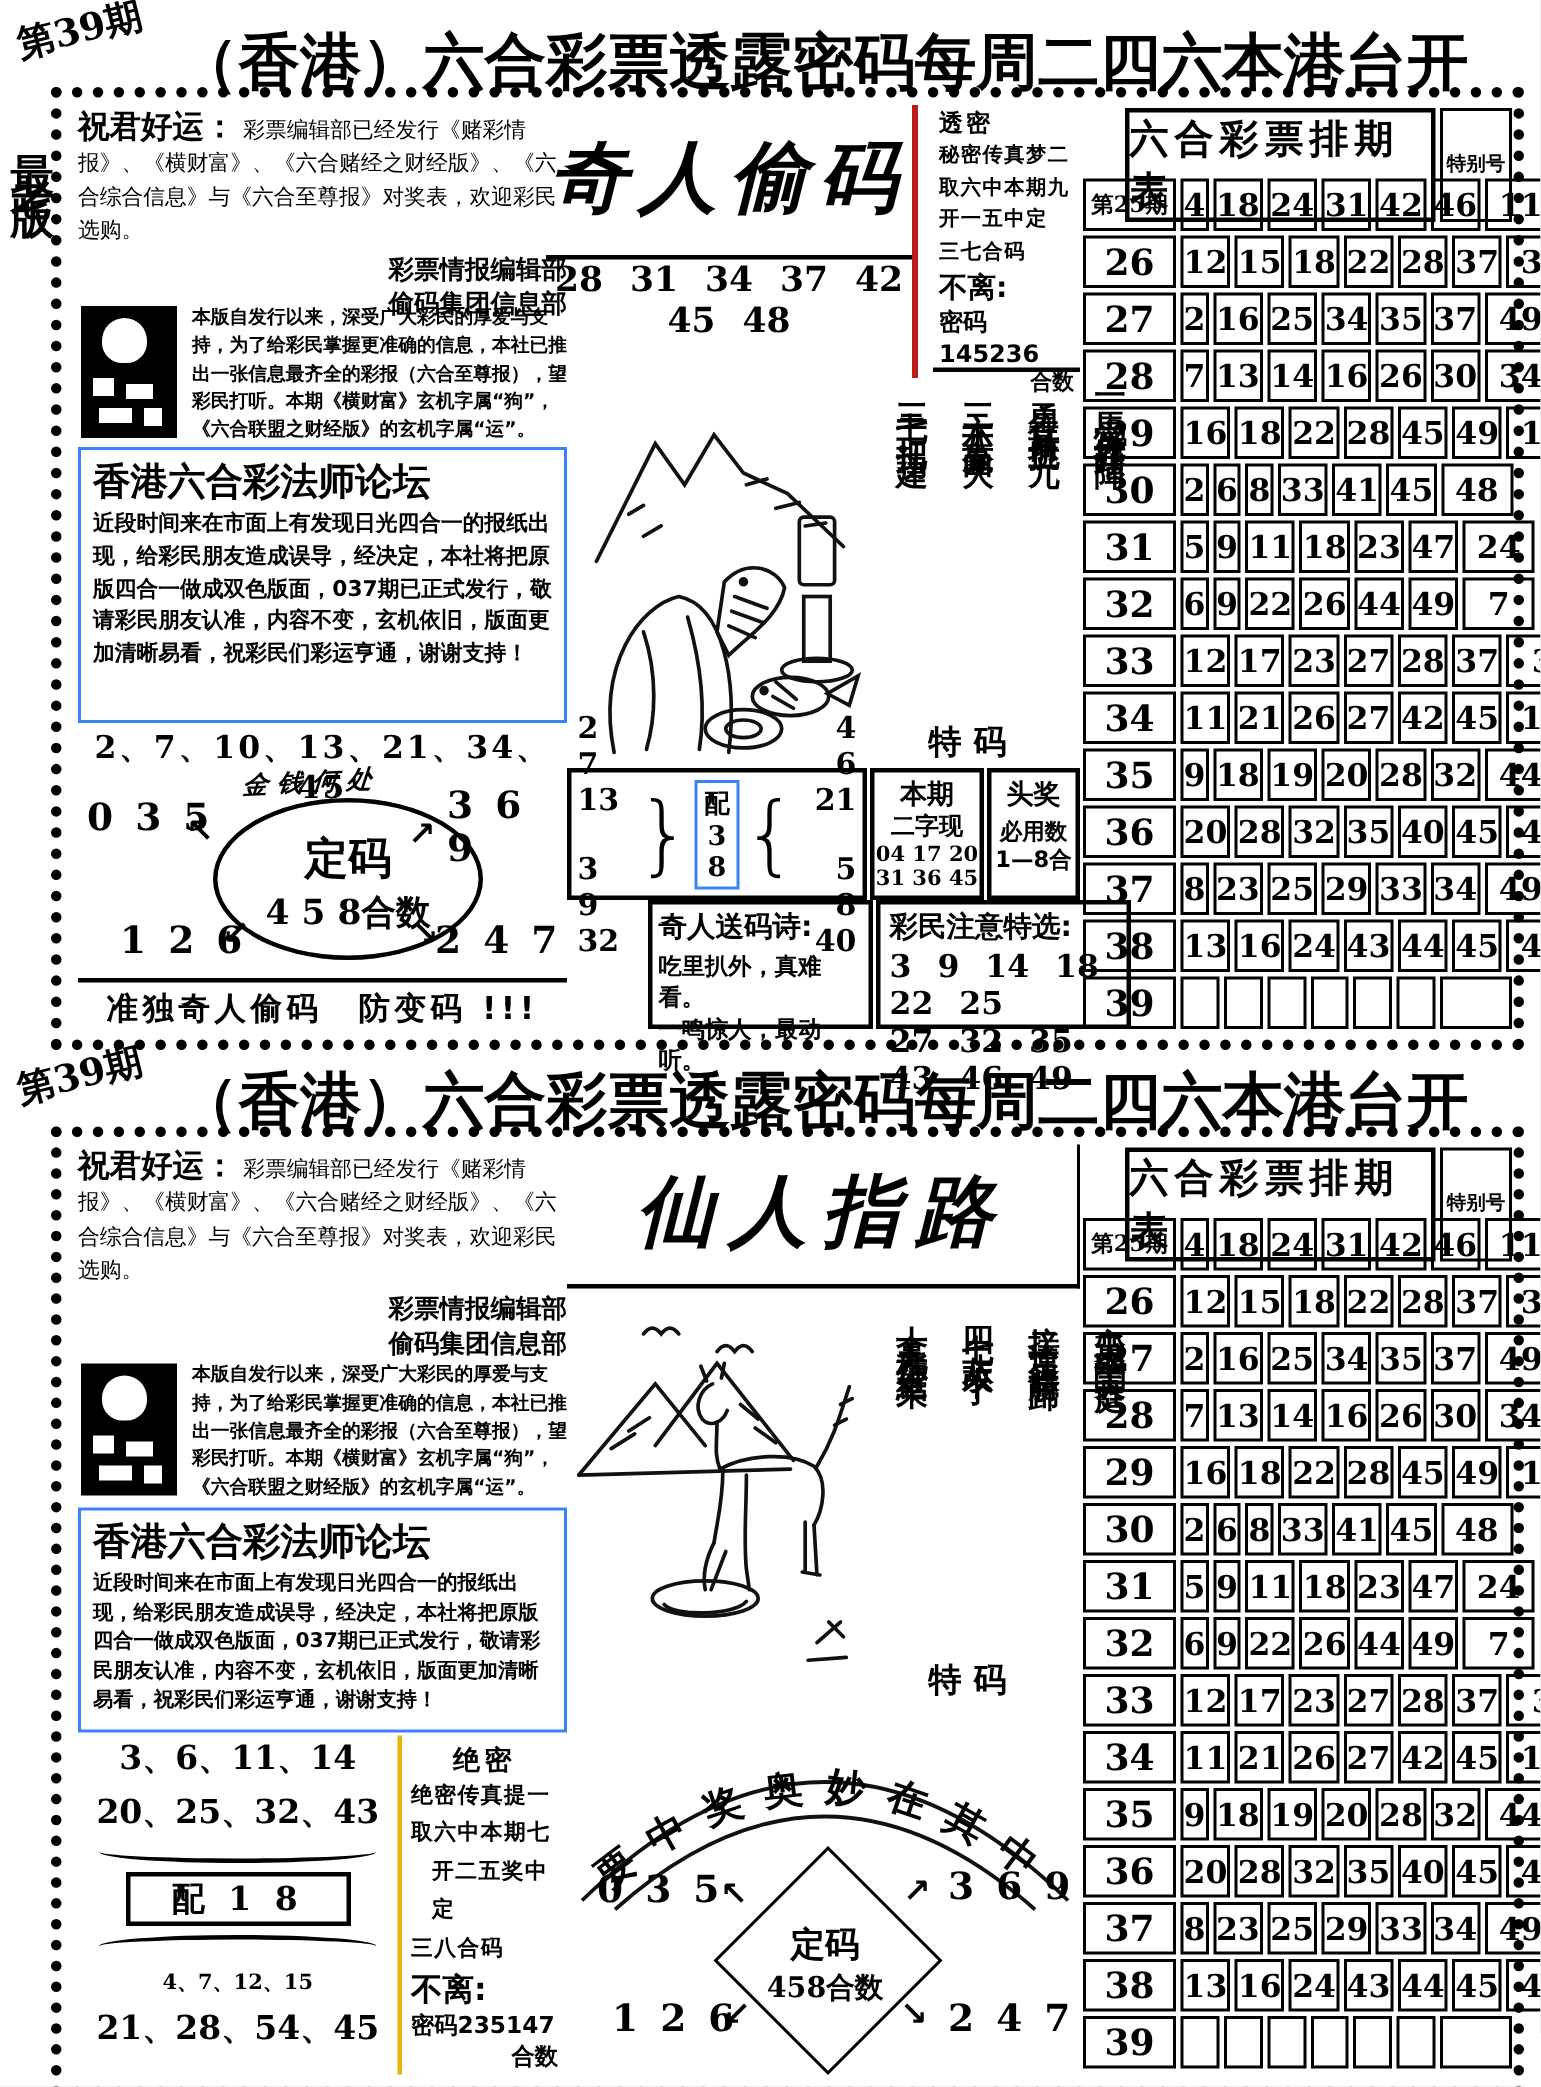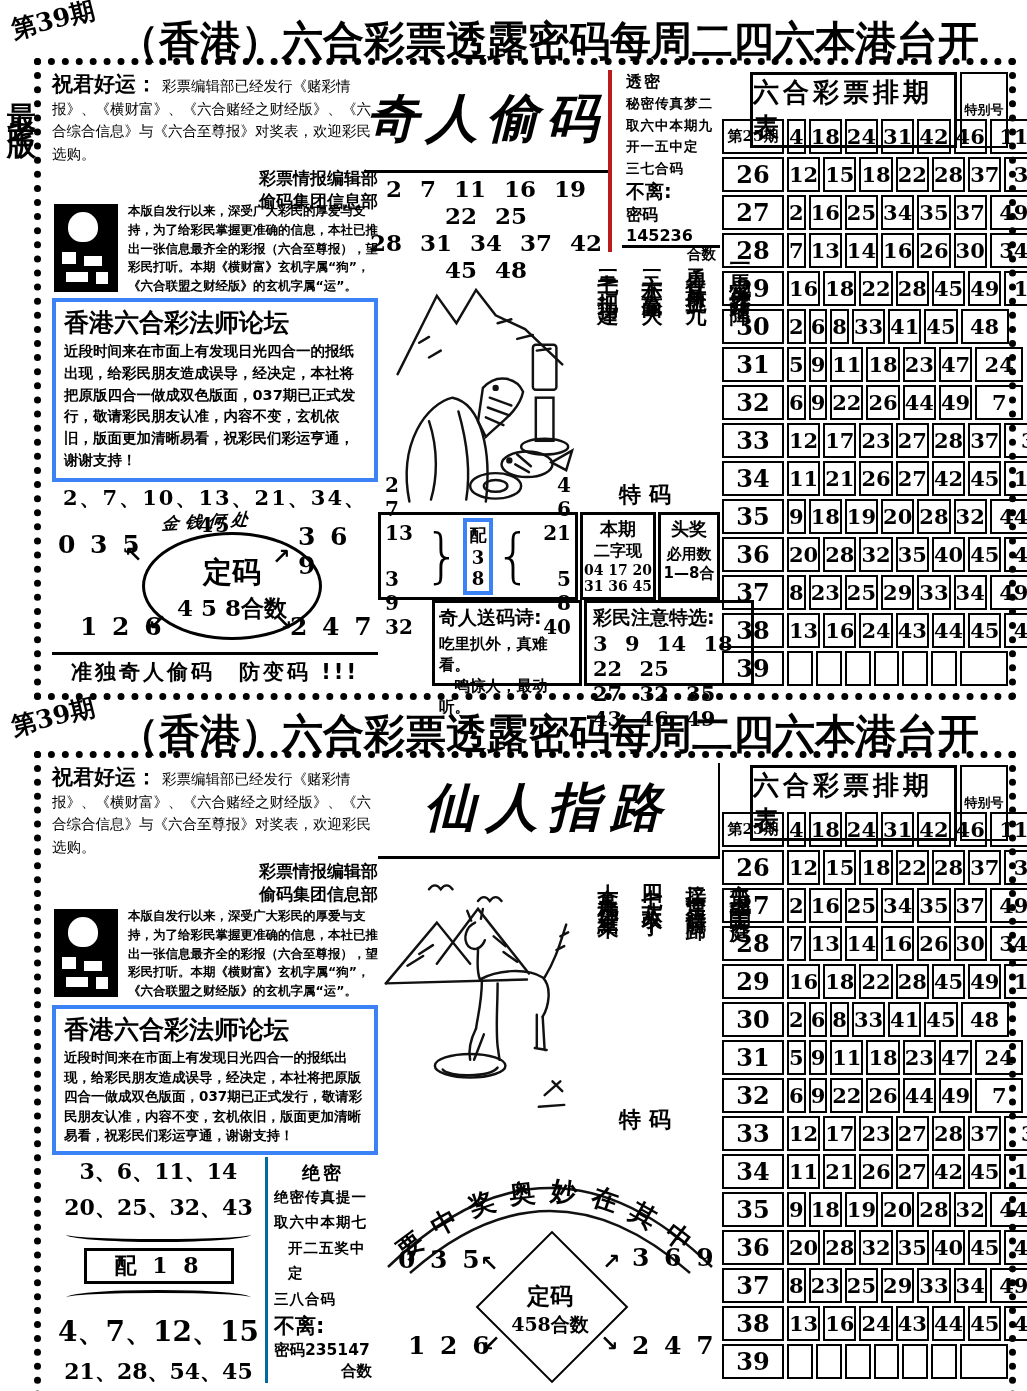--- a/index.html
+++ b/index.html
@@ -6,21 +6,21 @@
   .page{position:relative;width:1027px;height:1391px;background:#fff;color:#000;
         font-family:"DejaVu Sans",sans-serif;margin:0 auto;overflow:hidden;}
   .abs{position:absolute;}
   .b{font-weight:bold;}
   .serif{font-family:"DejaVu Serif","Liberation Serif",serif;}
   .half{position:absolute;left:0;width:1027px;height:696px;}
   .hdr-issue{font-size:25px;font-weight:bold;transform:rotate(-14deg);transform-origin:left top;
              font-family:"DejaVu Serif",serif;}
   .hdr-title{font-size:41px;font-weight:bold;font-family:"DejaVu Serif",serif;letter-spacing:0px;white-space:nowrap;}
   .frame{border:7px dotted #000;}
-  .box{border:4px solid #3b82f6;box-sizing:border-box;}
+  .box{border:2px solid #3b82f6;box-sizing:border-box;}
   .box3{border:3px solid #000;box-sizing:border-box;}
   .vtext{writing-mode:vertical-rl;text-orientation:upright;}
   .poem-wrap{writing-mode:vertical-rl;text-orientation:upright;}
   .poem-line{font-size:21px;font-weight:bold;font-family:"DejaVu Serif",serif;
              letter-spacing:6px;margin-left:16px;}
   .num-row{font-family:"DejaVu Serif",serif;font-weight:bold;}
   .sched{display:flex;flex-direction:column;gap:3px;}
   .sched-hrow{display:grid;grid-template-columns:1fr 48px;gap:3px;height:44px;margin-left:28px;}
   .sched-title{border:3px solid #000;display:flex;align-items:center;justify-content:center;
                font-size:26px;font-weight:bold;font-family:"DejaVu Serif",serif;letter-spacing:4px;}
@@ -91,21 +91,20 @@
       <span class="abs arrow" style="left:96px;top:126px;">↙</span>
       <span class="abs arrow" style="left:222px;top:126px;">↘</span>
     </div>
 
     <div class="abs b" style="left:52px;top:652px;width:326px;height:34px;border-top:3px solid #000;
          font-size:21px;letter-spacing:3px;display:flex;align-items:center;justify-content:center;">准独奇人偷码　防变码 !!!</div>
 
     <div class="abs" style="left:364px;top:70px;width:244px;height:182px;border-right:4px solid #b91c1c;">
       <div class="b serif" style="font-size:52px;text-align:center;margin-top:14px;letter-spacing:8px;font-style:italic;">奇人偷码</div>
       <div style="border-top:3px solid #000;margin-top:16px;"></div>
-      <div class="num-row" style="font-size:23px;text-align:center;word-spacing:10px;margin-top:2px;">2 7 11 16 19 22 25</div>
       <div class="num-row" style="font-size:23px;text-align:center;word-spacing:10px;">28 31 34 37 42 45 48</div>
     </div>
 
     <div class="abs" style="left:622px;top:70px;width:98px;height:178px;border-bottom:3px solid #000;padding:2px 4px;box-sizing:border-box;">
       <div class="b" style="font-size:16px;letter-spacing:2px;">透密</div>
       <div>
 
       <div class="secret-line">秘密传真梦二</div>
           <div class="secret-line">取六中本期九</div>
           <div class="secret-line">开一五中定</div>
@@ -397,25 +396,25 @@
       <div class="b" style="font-size:25px;font-family:'DejaVu Serif',serif;">香港六合彩法师论坛</div>
       <div class="b" style="font-size:13.5px;line-height:1.45;margin-top:2px;">近段时间来在市面上有发现日光四合一的报纸出现，给彩民朋友造成误导，经决定，本社将把原版四合一做成双色版面，037期已正式发行，敬请彩民朋友认准，内容不变，玄机依旧，版面更加清晰易看，祝彩民们彩运亨通，谢谢支持！</div>
     </div>
 
     <div class="abs" style="left:52px;top:462px;width:213px;height:226px;text-align:center;">
       <div class="num-row" style="font-size:22px;">3、6、11、14</div>
       <div class="num-row" style="font-size:22px;margin-top:6px;">20、25、32、43</div>
       <div class="arc-down" style="margin:4px 14px 0 14px;"></div>
       <div class="box3 num-row" style="width:150px;margin:6px auto 0 auto;font-size:22px;letter-spacing:4px;">配 1 8</div>
       <div class="arc-up" style="margin:6px 14px 0 14px;"></div>
-      <div class="num-row" style="font-size:28px;margin-top:8px;">4、7、12、15</div>
+      <div class="num-row" style="font-size:14px;margin-top:8px;">4、7、12、15</div>
       <div class="num-row" style="font-size:22px;margin-top:6px;">21、28、54、45</div>
     </div>
 
-    <div class="abs" style="left:265px;top:462px;width:113px;height:226px;border-left:3px solid #0369a1;padding:4px 6px;box-sizing:border-box;">
+    <div class="abs" style="left:265px;top:462px;width:113px;height:226px;border-left:3px solid #eab308;padding:4px 6px;box-sizing:border-box;">
       <div class="b" style="font-size:18px;text-align:center;letter-spacing:3px;">绝密</div>
       <div>
 
       <div class="secret-line" style="font-size:14.5px;line-height:1.75;">绝密传真提一</div>
           <div class="secret-line" style="font-size:14.5px;line-height:1.75;">取六中本期七</div>
           <div class="secret-line" style="font-size:14.5px;line-height:1.75;margin-left:14px;">开二五奖中定</div>
           <div class="secret-line" style="font-size:14.5px;line-height:1.75;">三八合码</div>
         </div>
       <div class="b" style="font-size:21px;">不离:</div>
       <div class="b" style="font-size:15.5px;">密码235147</div>

